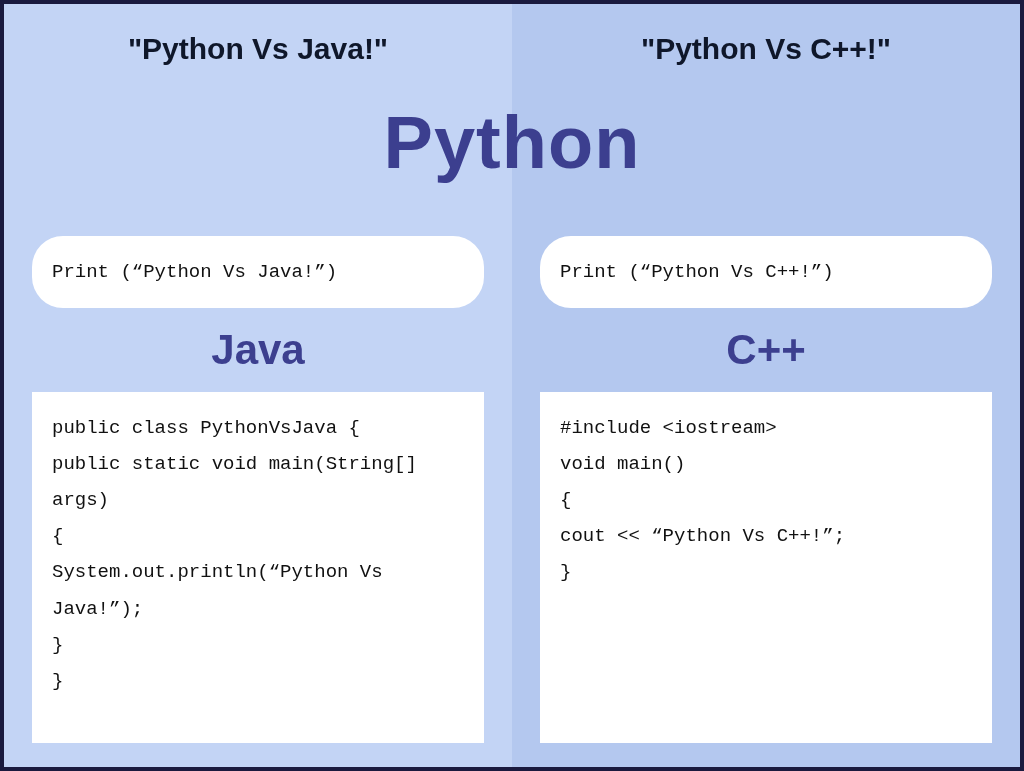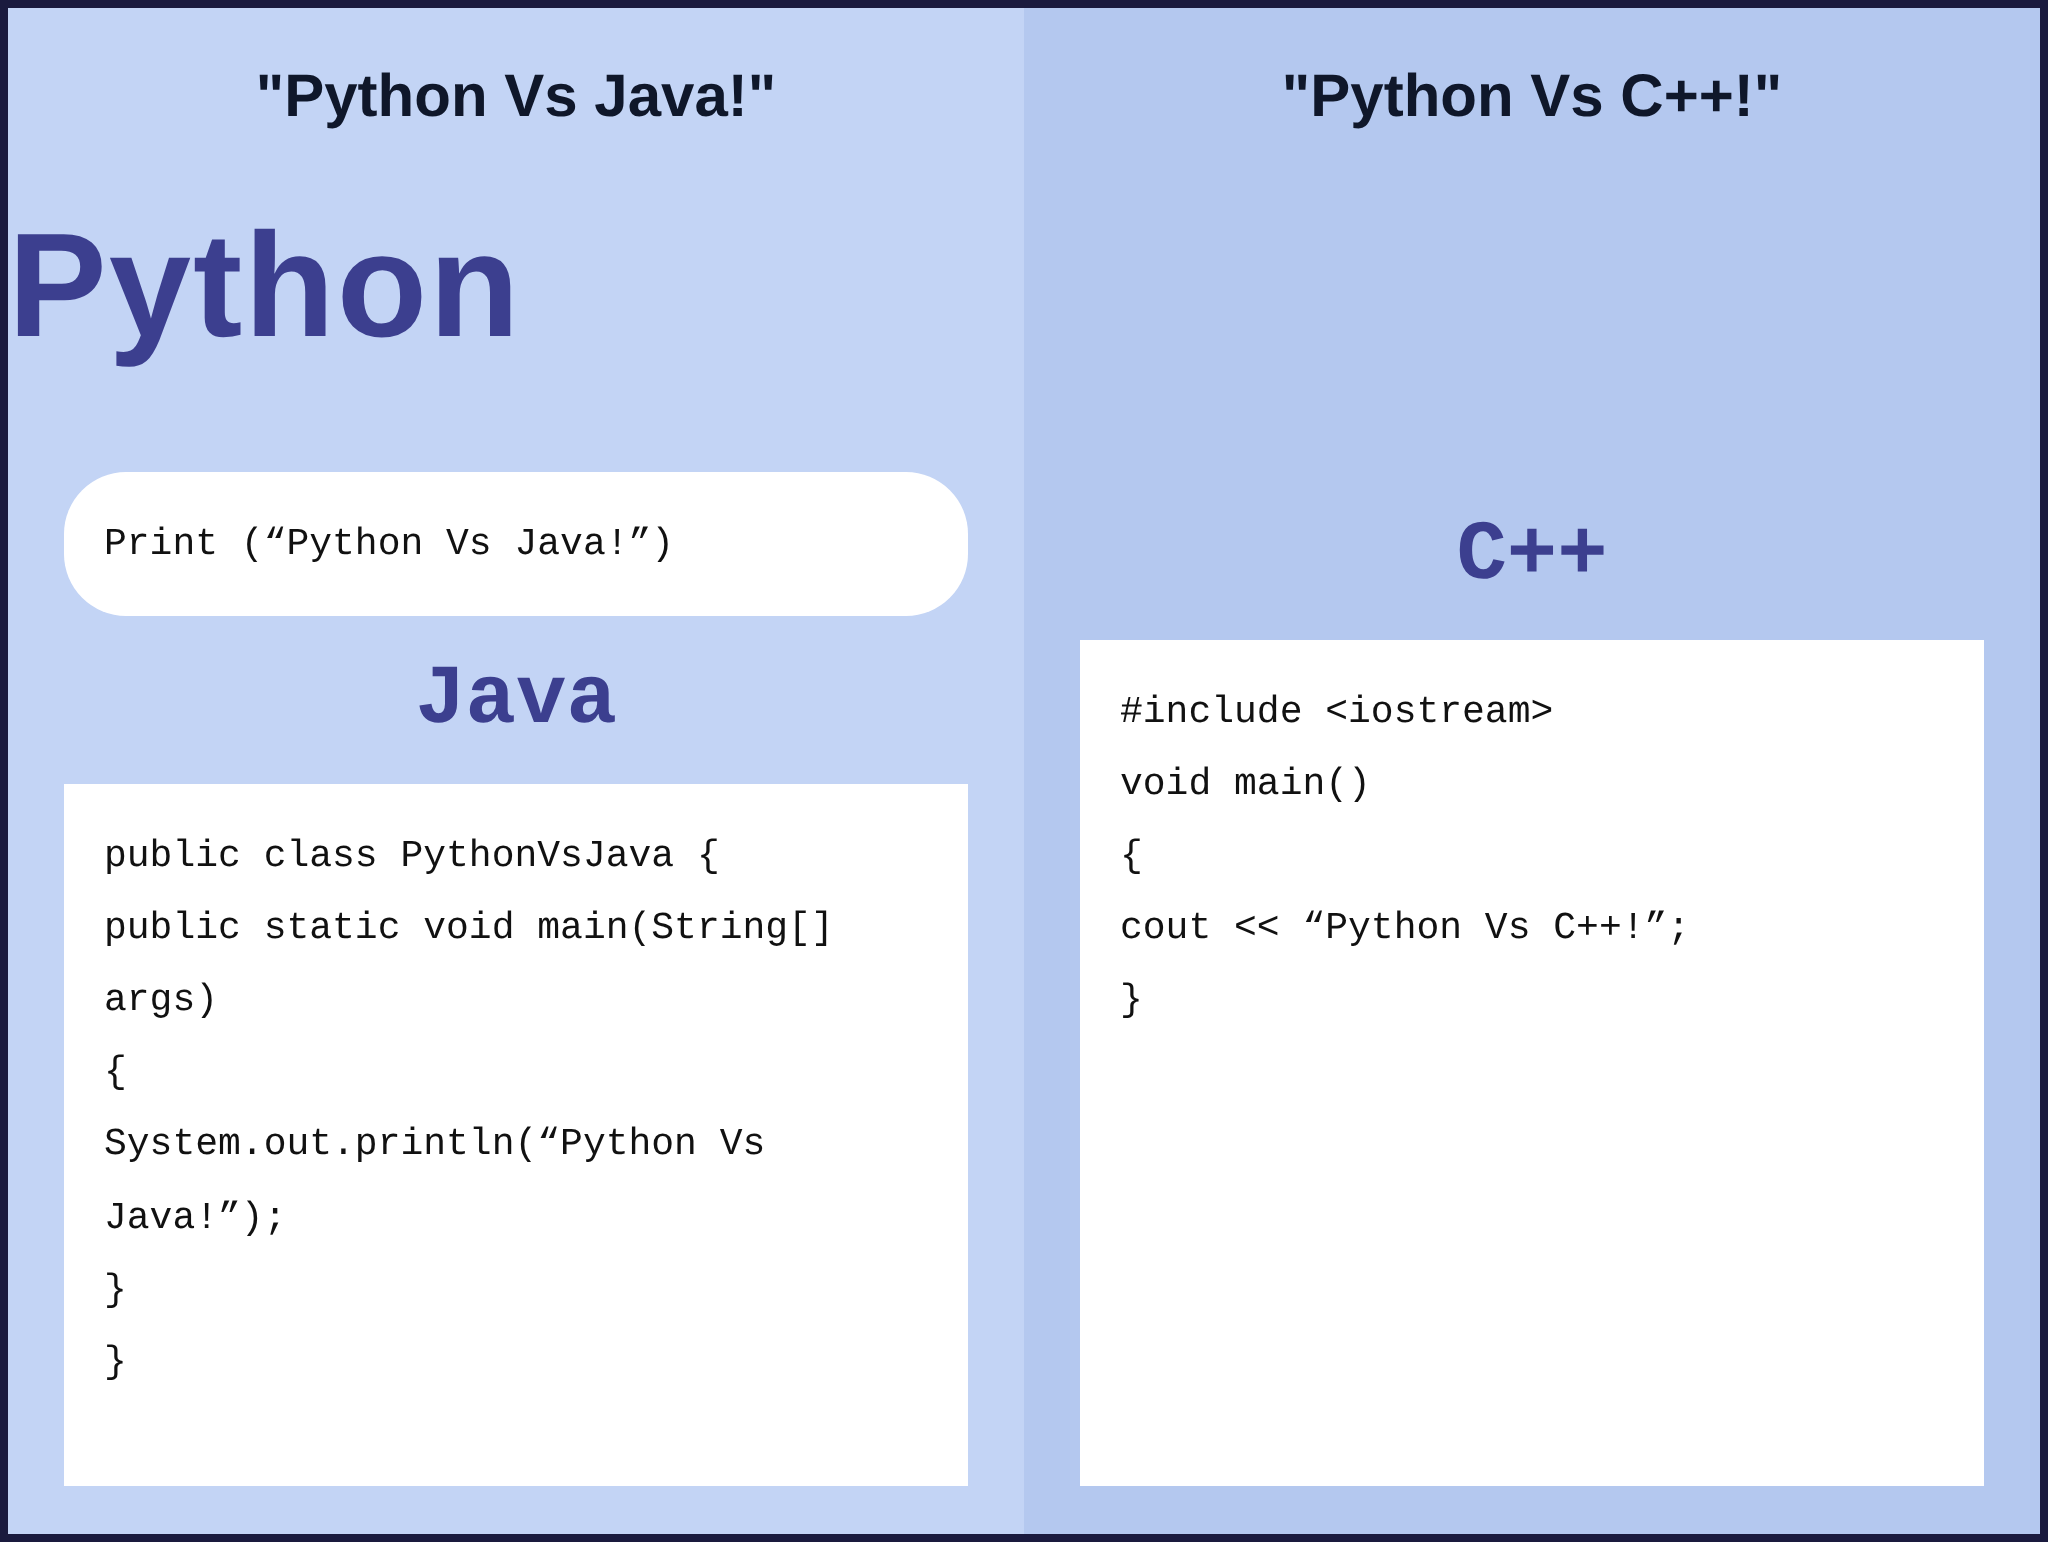--- a/index.html
+++ b/index.html
@@ -37,20 +37,21 @@
       font-weight: 700;
       color: #0f172a;
       text-align: center;
       margin-top: 8px;
     }
     .center-title {
       position: absolute;
       top: 96px;
       left: 0;
       right: 0;
+      text-align: center;
       font-size: 74px;
       font-weight: 800;
       color: #3c3f8f;
       letter-spacing: 1px;
       pointer-events: none;
     }
     .spacer-top {
       height: 170px;
     }
     .code-box {
@@ -72,21 +73,20 @@
       flex: 1;
       min-height: 270px;
       font-family: Liberation Mono, monospace;
     }
     .lang-label {
       font-size: 42px;
       font-weight: 800;
       color: #3c3f8f;
       text-align: center;
       margin: 18px 0 18px 0;
-      font-family: Liberation Mono, monospace;
     }
   </style>
 </head>
 <body>
 
 <div class="frame">
 
   <div class="col col-left">
     <div class="col-title">"Python Vs Java!"</div>
     <div class="spacer-top"></div>
@@ -96,20 +96,21 @@
 public static void main(String[] args)
 {
 System.out.println(“Python Vs Java!”);
 }
 }</div>
   </div>
 
   <div class="col col-right">
     <div class="col-title">"Python Vs C++!"</div>
     <div class="spacer-top"></div>
+    <div class="code-box small">Print (“Python Vs C++!”)</div>
     <div class="lang-label">C++</div>
     <div class="code-box large">#include &lt;iostream&gt;
 void main()
 {
 cout &lt;&lt; “Python Vs C++!”;
 }</div>
   </div>
 
   <div class="center-title">Python</div>
 

